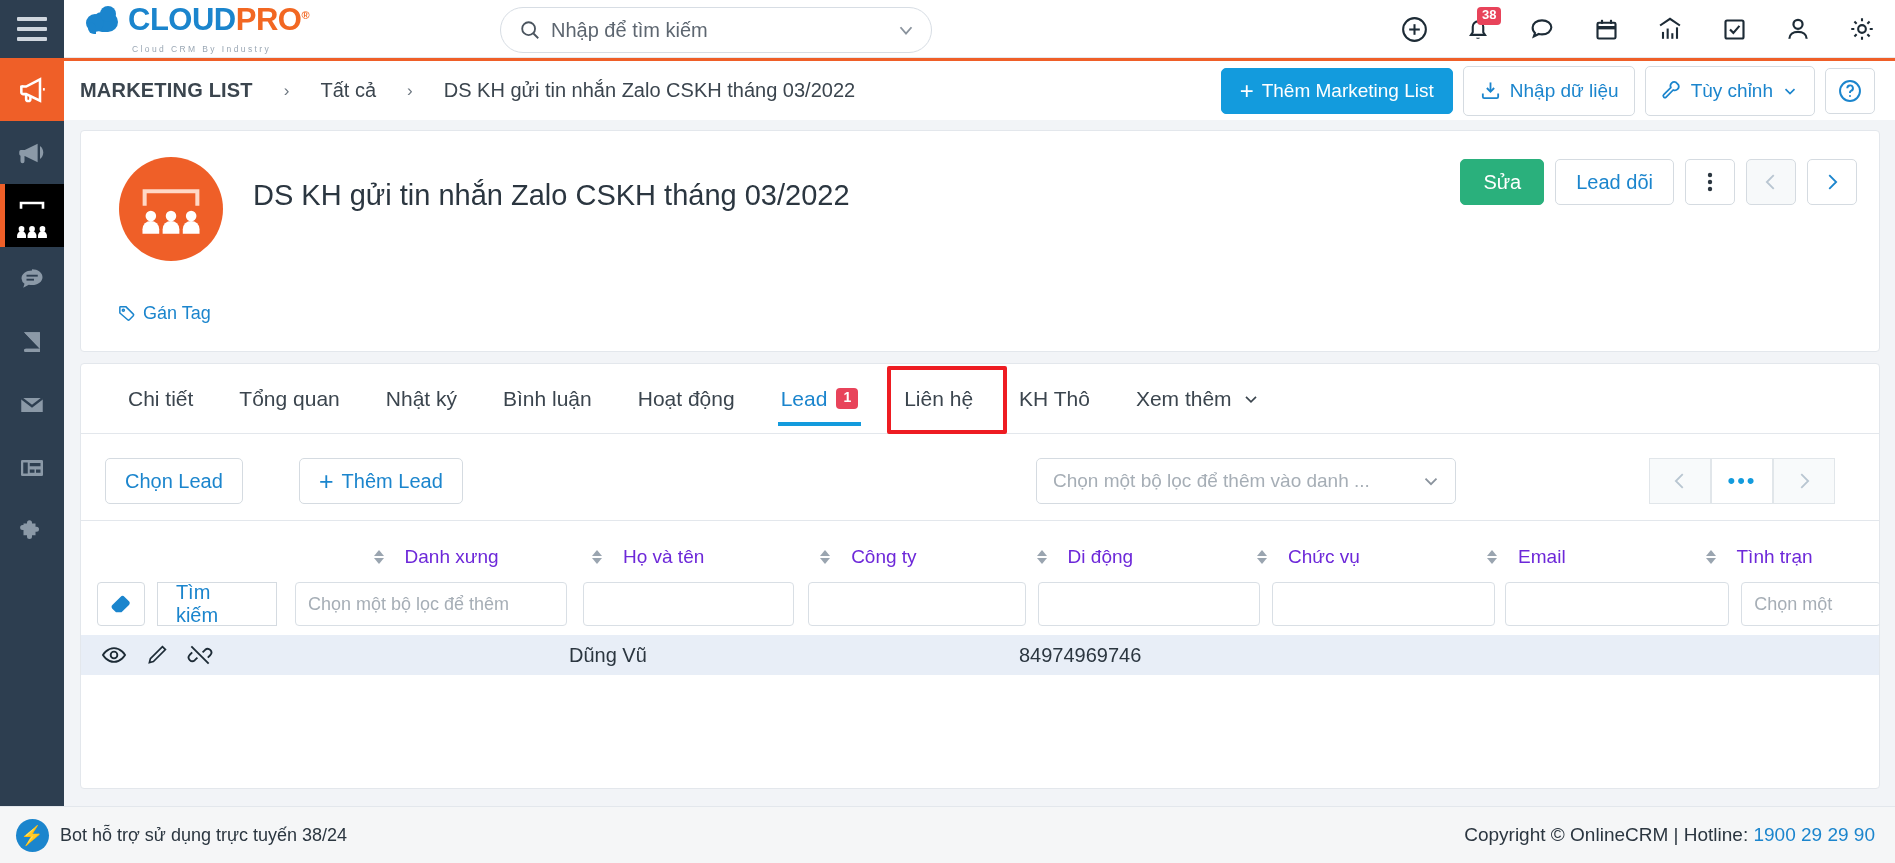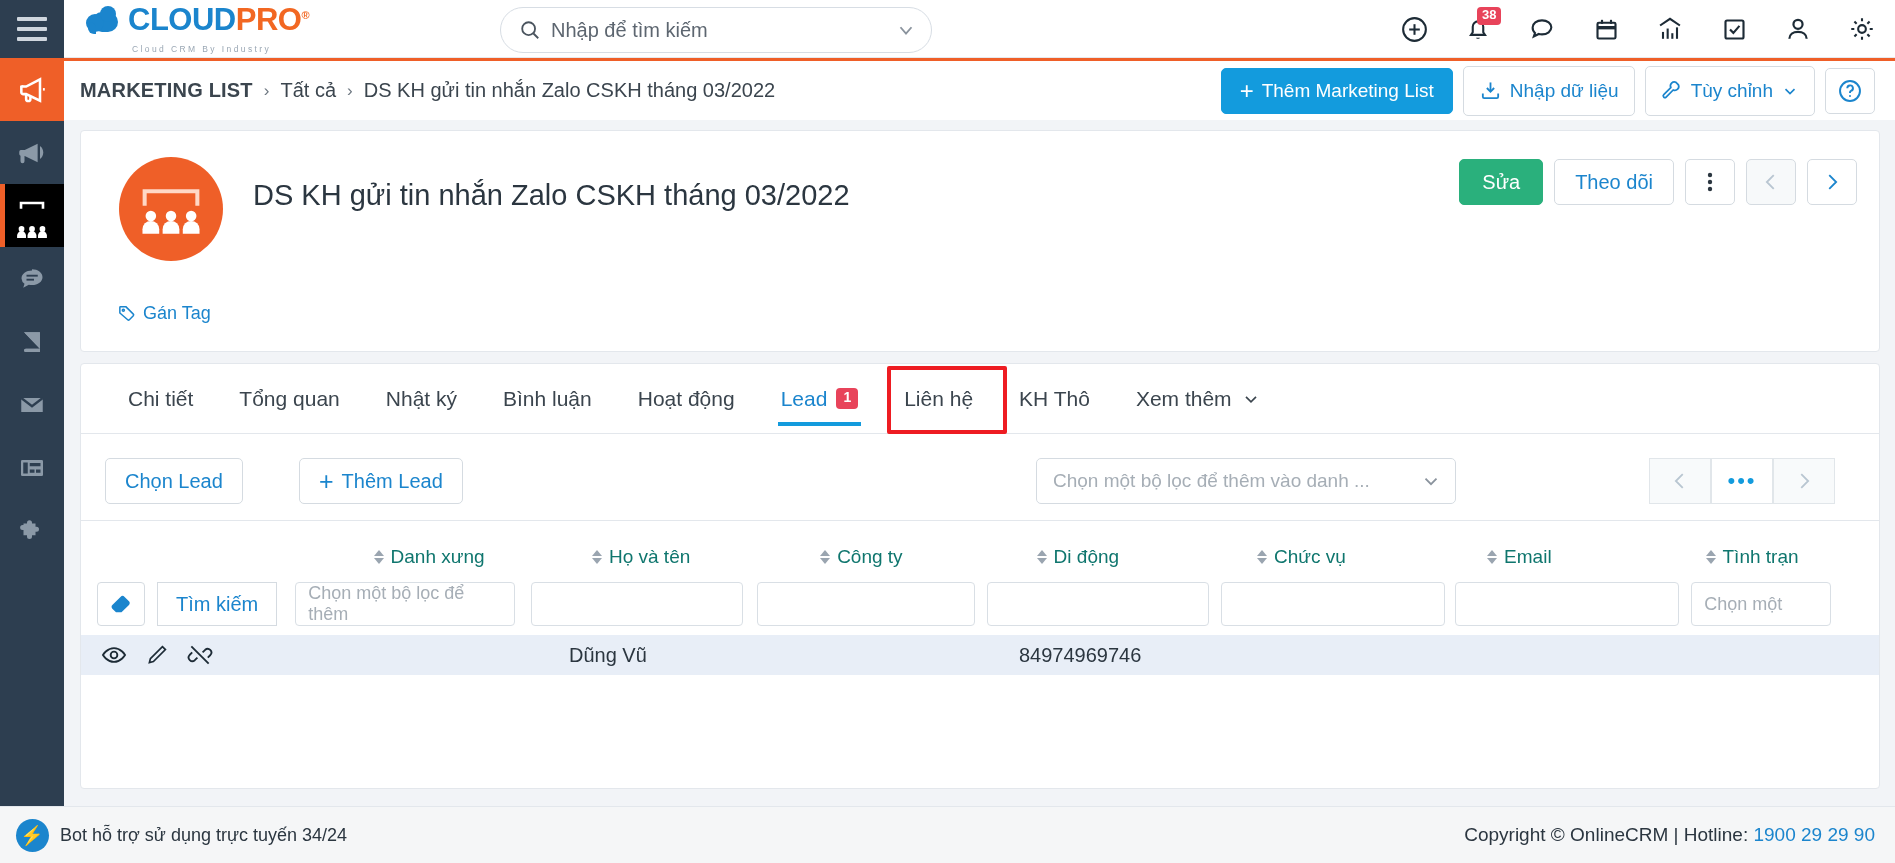--- a/index.html
+++ b/index.html
@@ -77,21 +77,21 @@
   .rail-item.active-dark { background: #000000; color: #ffffff; }
   .rail-item.active-dark::before {
     content: ""; position: absolute; left: 0; top: 0; width: 5px; height: 63px; background: #ef5f28;
   }
 
   
   .crumbbar {
     position: absolute; left: 64px; top: 58px; width: 1831px; height: 62px;
     background: #fff; border-top: 3px solid #ef5f28; display: flex; align-items: center;
   }
-  .crumbs { margin-left: 16px; display: flex; align-items: center; font-size: 20px; color: #3b454e; }
+  .crumbs { margin-left: 16px; display: flex; align-items: center; font-size: 20px; color: #3b454e; gap: 20px; }
   .crumb-root { font-weight: bold; color: #3b454e; letter-spacing: .2px; }
   .crumb-sep { margin: 0 11px; color: #6d7781; font-size: 17px; }
   .crumb-mid { color: #3b454e; }
   .crumb-last { color: #3b454e; }
 
   .crumb-actions { position: absolute; right: 20px; display: flex; align-items: center; gap: 10px; }
   .btn {
     border: 1px solid #d5dbe1; background: #fff; border-radius: 5px;
     font-size: 19px; font-family: "Liberation Sans", sans-serif;
     display: flex; align-items: center; justify-content: center; gap: 8px;
@@ -161,21 +161,21 @@
     height: 46px; width: 62px; border: 1px solid #e1e6ea; background: #f8fafb;
     display: flex; align-items: center; justify-content: center; color: #b9c6d1; cursor: pointer;
   }
   .pgbtn.mid { background: #fff; color: #139bdd; letter-spacing: 2px; font-size: 22px; }
   .pager-info { position: absolute; right: 42px; top: 82px; font-size: 20px; color: #3b454e; }
   .pager-info .qm { color: #3b454e; font-size: 22px; }
 
   
   .tablewrap { position: absolute; left: 0; top: 156px; width: 1800px; height: 268px; border-top: 1px solid #e3e7ec; }
   .thead { display: flex; height: 52px; align-items: center; background: #fff; }
-  .th { font-size: 19px; color: #0f766e; display: flex; align-items: center; gap: 7px; margin-top: 20px; }
+  .th { font-size: 19px; color: #6d28d9; display: flex; align-items: center; gap: 21px; margin-top: 20px; }
   .sort-ico { display: flex; flex-direction: column; gap: 2px; color: #9aa5b0; }
   .sort-ico i { display: block; width: 0; height: 0; border-left: 5px solid transparent; border-right: 5px solid transparent; }
   .sort-ico i.up { border-bottom: 6px solid #9aa5b0; }
   .sort-ico i.dn { border-top: 6px solid #9aa5b0; }
 
   .frow { display: flex; height: 62px; align-items: center; }
   .fcell { height: 44px; border: 1px solid #d9dfe5; border-radius: 4px; background: #fff;
            display: flex; align-items: center; padding: 0 12px; font-size: 18px; color: #a6aeb6; }
   .btn-eraser { height: 44px; width: 48px; border: 1px solid #d5dbe1; border-radius: 4px; background:#fff;
                 display:flex; align-items:center; justify-content:center; color:#1b85cd; cursor:pointer; }
@@ -454,21 +454,21 @@
         <svg width="19" height="19" viewBox="0 0 24 24" fill="none" stroke="#1b85cd" stroke-width="1.9">
             <path d="M3.6 11.4V4.4a.8.8 0 0 1 .8-.8h7l9.2 9.2a1.5 1.5 0 0 1 0 2.1l-5 5a1.5 1.5 0 0 1-2.1 0z"></path>
             <circle cx="8" cy="8" r="1.3"></circle>
           </svg>
       </span>
       <span>Gán Tag</span>
     </div>
 
     <div class="card-actions">
       <div class="btn btn-edit">Sửa</div>
-      <div class="btn btn-follow">Theo dõi</div>
+      <div class="btn btn-follow">Lead dõi</div>
       <div class="btn btn-sq">
         <span>
           <svg width="20" height="26" viewBox="0 0 10 26" fill="#2b3640">
               <circle cx="5" cy="6" r="2.2"></circle>
               <circle cx="5" cy="13" r="2.2"></circle>
               <circle cx="5" cy="20" r="2.2"></circle>
             </svg>
         </span>
       </div>
       <div class="btn btn-sq disabled">
@@ -621,21 +621,21 @@
         <div class="btn-eraser">
           <span>
             <svg width="24" height="24" viewBox="0 0 24 24" fill="none" stroke="#1b85cd" stroke-width="1.9">
                 <path d="M7.4 19.4l-3.4-3.4a1.6 1.6 0 0 1 0-2.3l8.4-8.4a1.6 1.6 0 0 1 2.3 0l4.6 4.6a1.6 1.6 0 0 1 0 2.3l-7.2 7.2z" fill="#1b85cd"></path>
               </svg>
           </span>
         </div>
         <div style="width:12px"></div>
         <div class="btn-timkiem">Tìm kiếm</div>
         <div style="width:18px"></div>
-        <div class="fcell" style="width:220px">Chọn một bộ lọc để thêm</div>
+        <div class="fcell" style="width:272px">Chọn một bộ lọc để thêm</div>
         <div style="width:16px"></div>
         <div class="fcell" style="width:212px"></div>
         <div style="width:14px"></div>
         <div class="fcell" style="width:218px"></div>
         <div style="width:12px"></div>
         <div class="fcell" style="width:222px"></div>
         <div style="width:12px"></div>
         <div class="fcell" style="width:224px"></div>
         <div style="width:10px"></div>
         <div class="fcell" style="width:224px"></div>
@@ -674,19 +674,19 @@
       </div>
 
     </div>
 
   </div>
 </div>
 
 <div class="footer">
   <div class="fb-left">
     <span class="msgr">⚡</span>
-    <span class="fb-text">Bot hỗ trợ sử dụng trực tuyến 34/24</span>
+    <span class="fb-text">Bot hỗ trợ sử dụng trực tuyến 38/24</span>
   </div>
   <div class="fb-right">
     <span>Copyright © OnlineCRM | Hotline:</span>
     <span class="hl">1900 29 29 90</span>
   </div>
 </div>
 
 </body></html>

